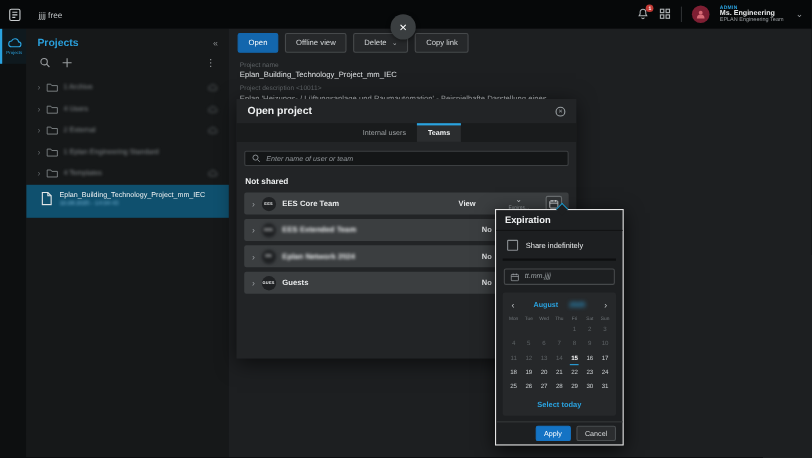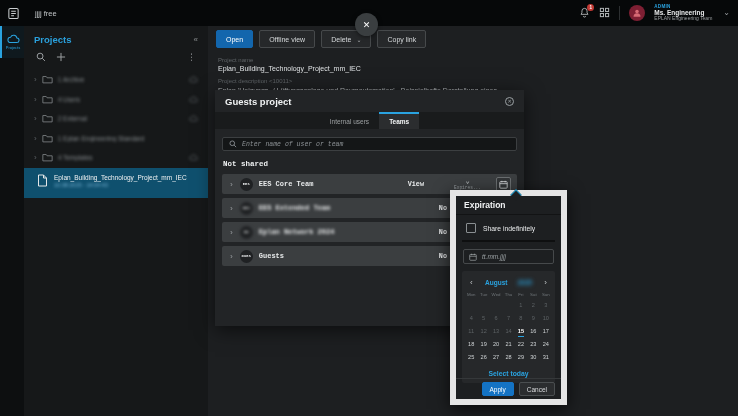--- a/index.html
+++ b/index.html
@@ -65,38 +65,38 @@
   #close-x { left:355px; top:13px; width:23px; height:23px; border-radius:50%; background:#3a3e40; color:#fff; display:flex; align-items:center; justify-content:center; font-size:9px; z-index:30; box-shadow:0 1px 4px rgba(0,0,0,.5); }
 
   
   #dialog { left:215px; top:90px; width:309px; height:236px; background:#222426; z-index:10; box-shadow:0 4px 18px rgba(0,0,0,.6); }
   .dlg-header { display:flex; align-items:center; height:22px; padding:0 10px; }
   .dlg-title { font-size:9.5px; font-weight:bold; color:#f0f2f3; }
   .dlg-close { margin-left:auto; width:9px; height:9px; border:1px solid #9aa0a3; border-radius:50%; color:#9aa0a3; font-size:5px; display:flex; align-items:center; justify-content:center; }
   .dlg-tabs { height:17px; background:#191b1c; display:flex; justify-content:center; }
   .tab { display:flex; align-items:center; padding:0 10px; font-size:6.5px; color:#9ca0a2; border-top:2px solid transparent; }
   .tab.active { background:#2b2d2f; border-top:2px solid #2aa3e0; color:#f2f4f5; font-weight:bold; }
-  .dlg-body { padding:8px 7px 0 7px;font-family:Liberation Mono, monospace; }
+  .dlg-body { padding:8px 7px 0 7px; }
   .search-box { height:14px; background:#141617; border:1px solid #3c3f41; border-radius:2px; display:flex; align-items:center; gap:5px; padding:0 6px; color:#8d9296; }
   .search-ph { font-size:6.5px; font-style:italic; color:#8d9296; }
   .section-label { font-size:7.5px; font-weight:bold; color:#eef0f1; margin:9px 0 6px 1px; }
   .srow { position:relative; height:20px; background:#3b3e40; border-radius:2px; margin-bottom:4px; display:flex; align-items:center; padding:0 6px 0 7px; gap:6px; }
   .rchev { font-size:8px; color:#9a9ea1; }
   .badge { width:13px; height:13px; border-radius:50%; background:#1f2123; color:#e8eaeb; font-size:3.6px; font-weight:bold; display:flex; align-items:center; justify-content:center; letter-spacing:.2px; }
   .rname { font-size:7px; font-weight:bold; color:#e8eaeb; }
   .spacer { flex:1; }
   .access { font-size:6.8px; font-weight:bold; color:#e8eaeb; }
   .acc-col { display:flex; flex-direction:column; align-items:center; margin-left:24px; line-height:1; }
   .acc-chev { font-size:7px; color:#c2c6c8; }
   .expires { font-size:4.5px; color:#9aa0a3; margin-top:1px; }
   .cal-btn { width:15px; height:15px; margin-left:9px; background:#323537; border:1px solid #6a6e70; border-radius:2px; display:flex; align-items:center; justify-content:center; color:#d8dadc; }
   .srow .no-access { margin-right:64px; }
 
   
-  #popup { left:450px; top:190px; width:117px; height:215px; background:#1d1f21; border:6px solid #e5e5e5; z-index:20; box-shadow:0 4px 16px rgba(0,0,0,.7); }
+  #popup { left:450px; top:190px; width:117px; height:215px; background:#1d1f21; border:1px solid #e5e5e5; z-index:20; box-shadow:0 4px 16px rgba(0,0,0,.7); }
   .caret { position:absolute; top:-5px; left:56px; width:8px; height:8px; background:#1d1f21; border-left:1px solid #1b96c8; border-top:1px solid #1b96c8; transform:rotate(45deg); }
   .pp-header { height:19px; display:flex; align-items:center; padding:0 8px; border-bottom:1px solid #121314; }
   .pp-title { font-size:8.5px; font-weight:bold; color:#f0f2f3; }
   .pp-check-row { display:flex; align-items:center; gap:7px; padding:8px 8px 7px 10px; }
   .checkbox { width:10px; height:10px; border:1px solid #8a8f92; border-radius:1px; background:transparent; }
   .check-label { font-size:6.8px; color:#e8eaeb; }
   .pp-divider { height:2px; background:#0e0f10; margin:0 6px; }
   .date-input { margin:7px 7px 0 7px; height:15px; border:1px solid #46494b; border-radius:2px; display:flex; align-items:center; gap:5px; padding:0 5px; color:#9aa0a3; }
   .date-ph { font-size:6.5px; font-style:italic; color:#9aa0a3; }
   .cal-panel { margin:7px 6px 0 6px; background:#26282a; border-radius:2px; padding:5px 3px 6px 3px; }
@@ -277,21 +277,21 @@
       <div class="field-label" style="margin-top:6px">Project description &lt;10011&gt;</div>
       <div class="desc-line" style="margin-top:2px">Eplan 'Heizungs- / Lüftungsanlage und Raumautomation' - Beispielhafte Darstellung eines</div>
       <div class="desc-line">industriespezifischen Engineerings, unter Anwendung des Eplan Engineering Standard</div>
     </div>
   </div>
 
   <div id="close-x" class="abs">✕</div>
 
   <div id="dialog" class="abs">
     <div class="dlg-header">
-      <span class="dlg-title">Guests project</span>
+      <span class="dlg-title">Open project</span>
       <span class="dlg-close">✕</span>
     </div>
     <div class="dlg-tabs">
       <span class="tab">Internal users</span>
       <span class="tab active">Teams</span>
     </div>
     <div class="dlg-body">
       <div class="search-box">
         <svg width="8" height="8" viewBox="0 0 11 11" fill="none" stroke="currentColor" stroke-width="1.2">
             <circle cx="4.5" cy="4.5" r="3.2"></circle>

